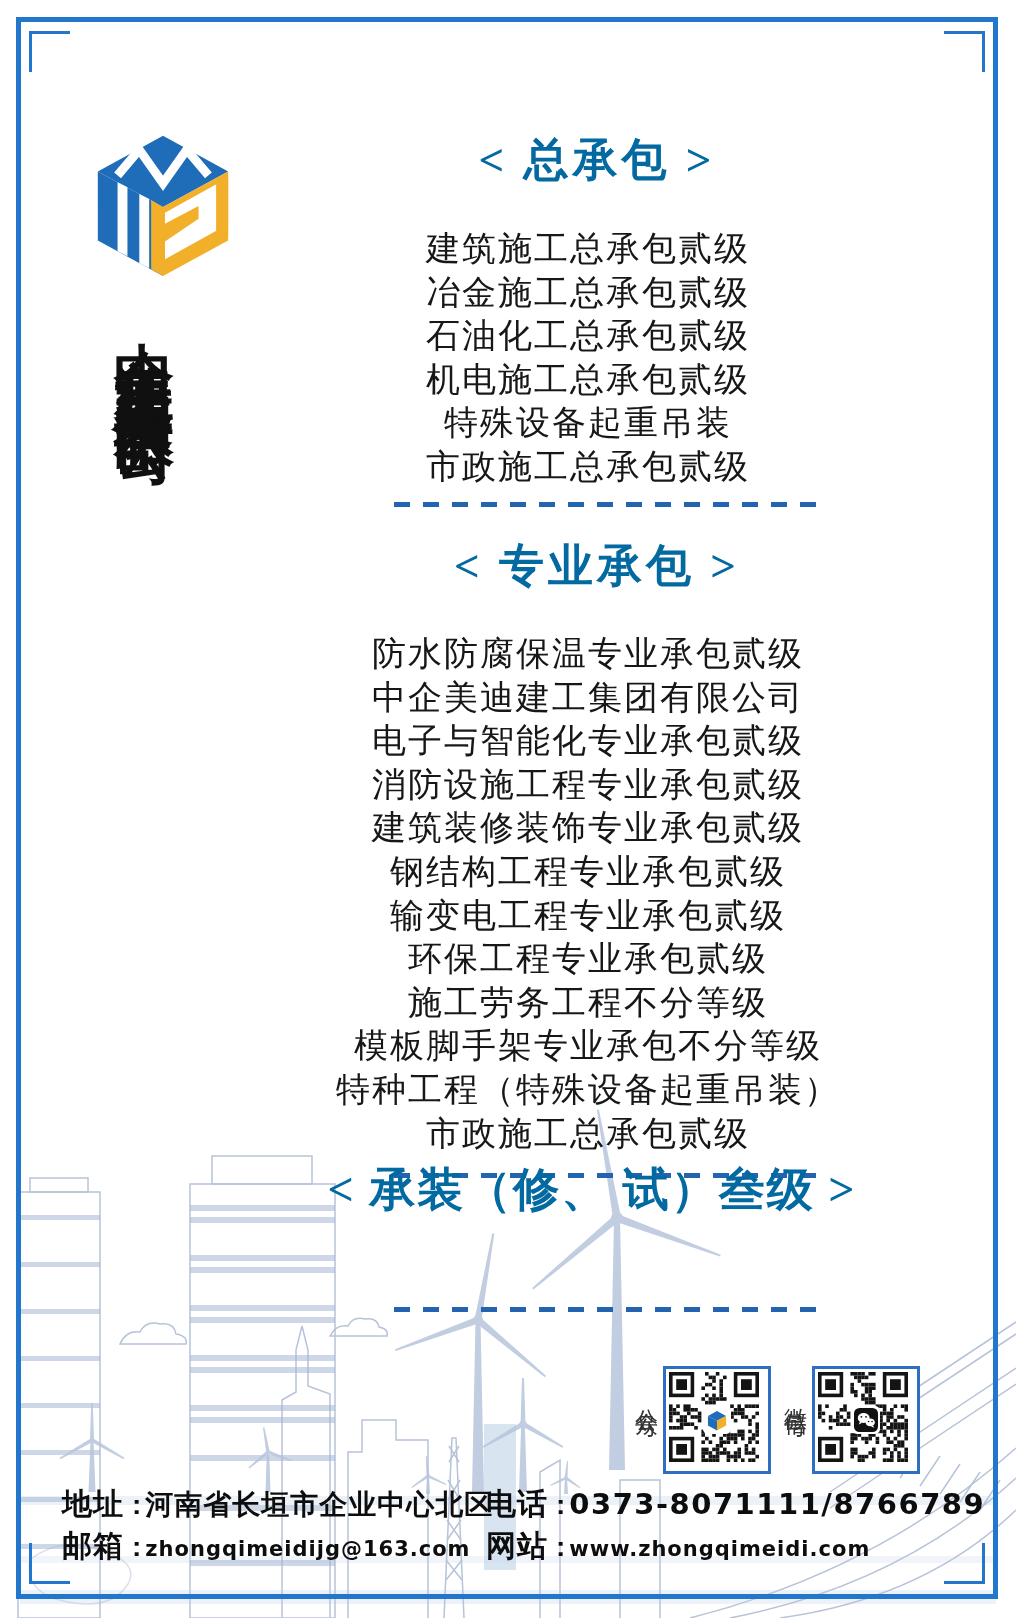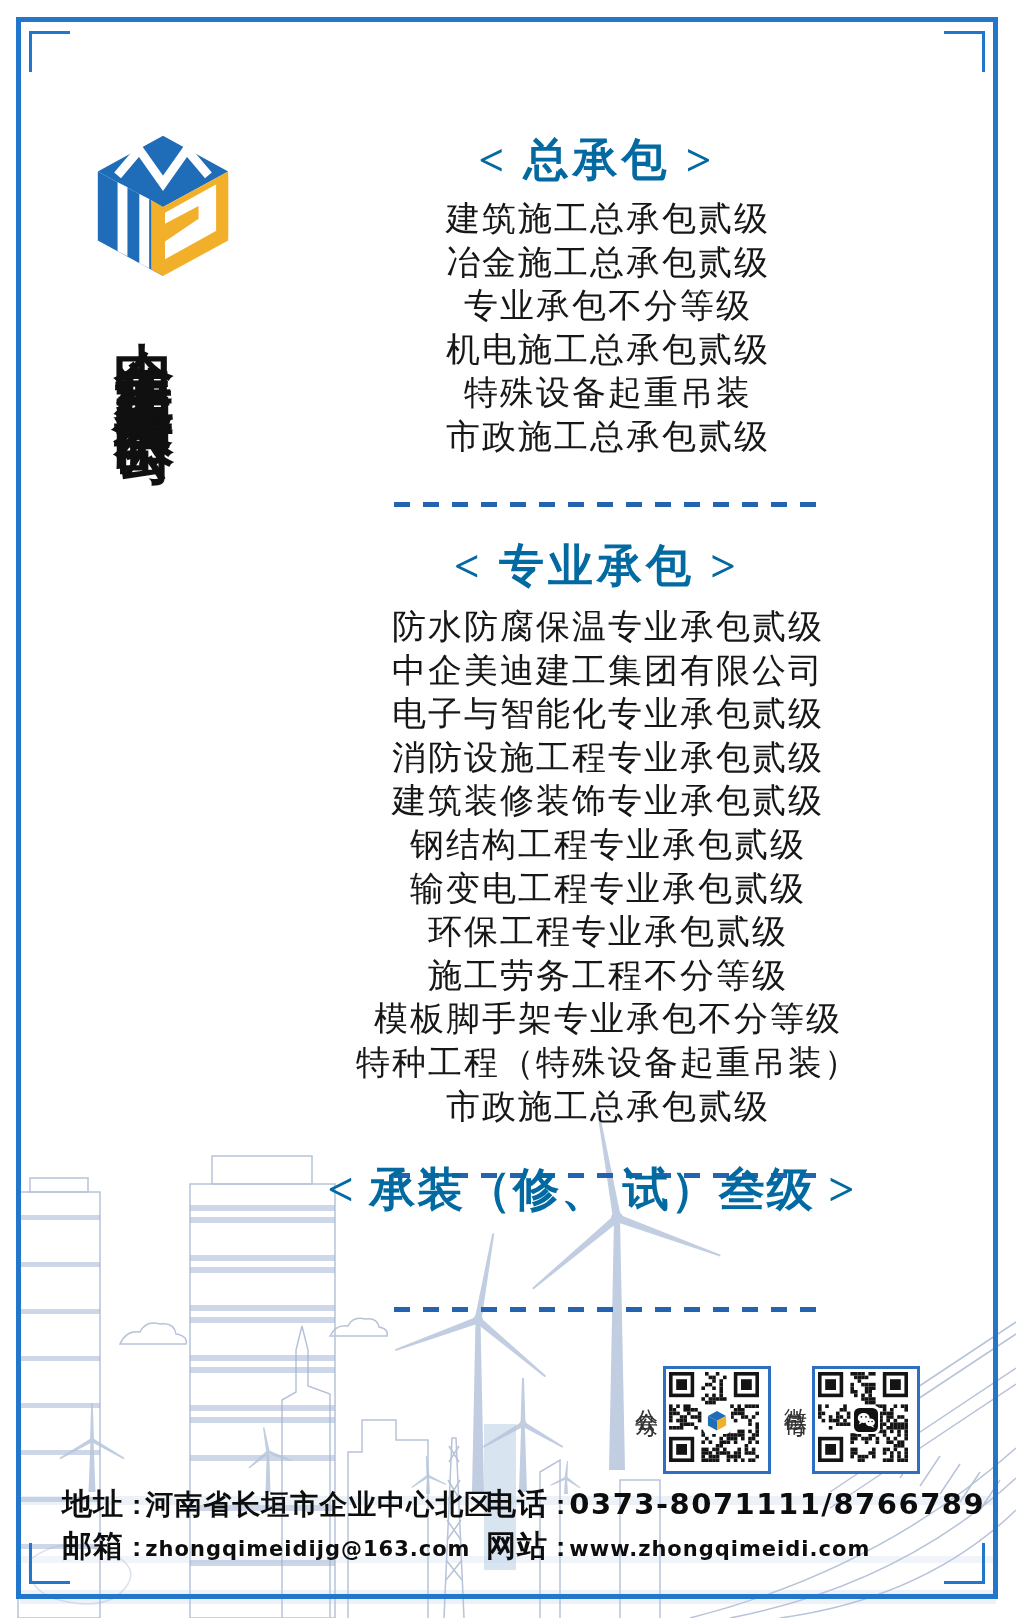--- a/index.html
+++ b/index.html
@@ -21,24 +21,24 @@
   .company-name{position:absolute;left:102px;top:294px;height:840px;
       writing-mode:vertical-rl;text-orientation:upright;
       font-family:"Liberation Serif","DejaVu Serif",serif;font-weight:700;
       font-size:60px;letter-spacing:8px;color:#101010;line-height:84px;}
   
   .sec-title{position:absolute;text-align:center;color:#0369a1;
       font-family:"Liberation Serif","DejaVu Serif",serif;font-weight:700;white-space:nowrap;}
   #title-1{left:347px;width:500px;top:130px;font-size:45px;letter-spacing:4px;}
   #title-2{left:347px;width:500px;top:536px;font-size:45px;letter-spacing:4px;}
   #title-3{left:292px;width:600px;top:1159px;font-size:46px;letter-spacing:2px;}
-  .qual-list{position:absolute;left:308px;width:600px;text-align:center;
-      font-size:34px;line-height:43.6px;color:#171717;letter-spacing:2px;font-weight:500;}
+  .qual-list{position:absolute;left:288px;width:600px;text-align:center;
+      font-size:34px;line-height:43.6px;color:#171717;letter-spacing:2px;font-weight:500;margin-top:30px;}
   #list-1{top:197px;}
-  #list-2{top:605px;}
+  #list-2{top:605px;font-family:Liberation Mono, monospace;}
   .divider{position:absolute;left:394px;width:432px;height:5px;
       background:repeating-linear-gradient(90deg,#2463af 0 16px,transparent 16px 29px);}
   #div-1{top:502px;} #div-2{top:1173px;} #div-3{top:1307px;}
   
   .qr-label{position:absolute;writing-mode:vertical-rl;text-orientation:upright;
       font-size:23px;color:#333;letter-spacing:4px;font-weight:500;}
   #qr-label-1{left:632px;top:1390px;}
   #qr-label-2{left:781px;top:1390px;}
   .qr-box{position:absolute;width:96px;height:96px;border:3px solid #2e6fc2;
       background:#fff;padding:3px;}
@@ -184,21 +184,21 @@
       <polygon points="134,63 146,56 146,114 134,110" fill="#f2b02a"></polygon>
       <polygon points="82,103 116,85 116,98 82,121" fill="#f2b02a"></polygon>
     </svg>
 
     <div class="company-name">中企美迪建工集团有限公司</div>
 
     <div class="sec-title" id="title-1">&lt; 总承包 &gt;</div>
     <div class="qual-list" id="list-1">
       <div>建筑施工总承包贰级</div>
       <div>冶金施工总承包贰级</div>
-      <div>专业承包不分等级</div>
+      <div>石油化工总承包贰级</div>
       <div>机电施工总承包贰级</div>
       <div>特殊设备起重吊装</div>
       <div>市政施工总承包贰级</div>
     </div>
 
     <div class="divider" id="div-1"></div>
 
     <div class="sec-title" id="title-2">&lt; 专业承包 &gt;</div>
     <div class="qual-list" id="list-2">
       <div>防水防腐保温专业承包贰级</div>

